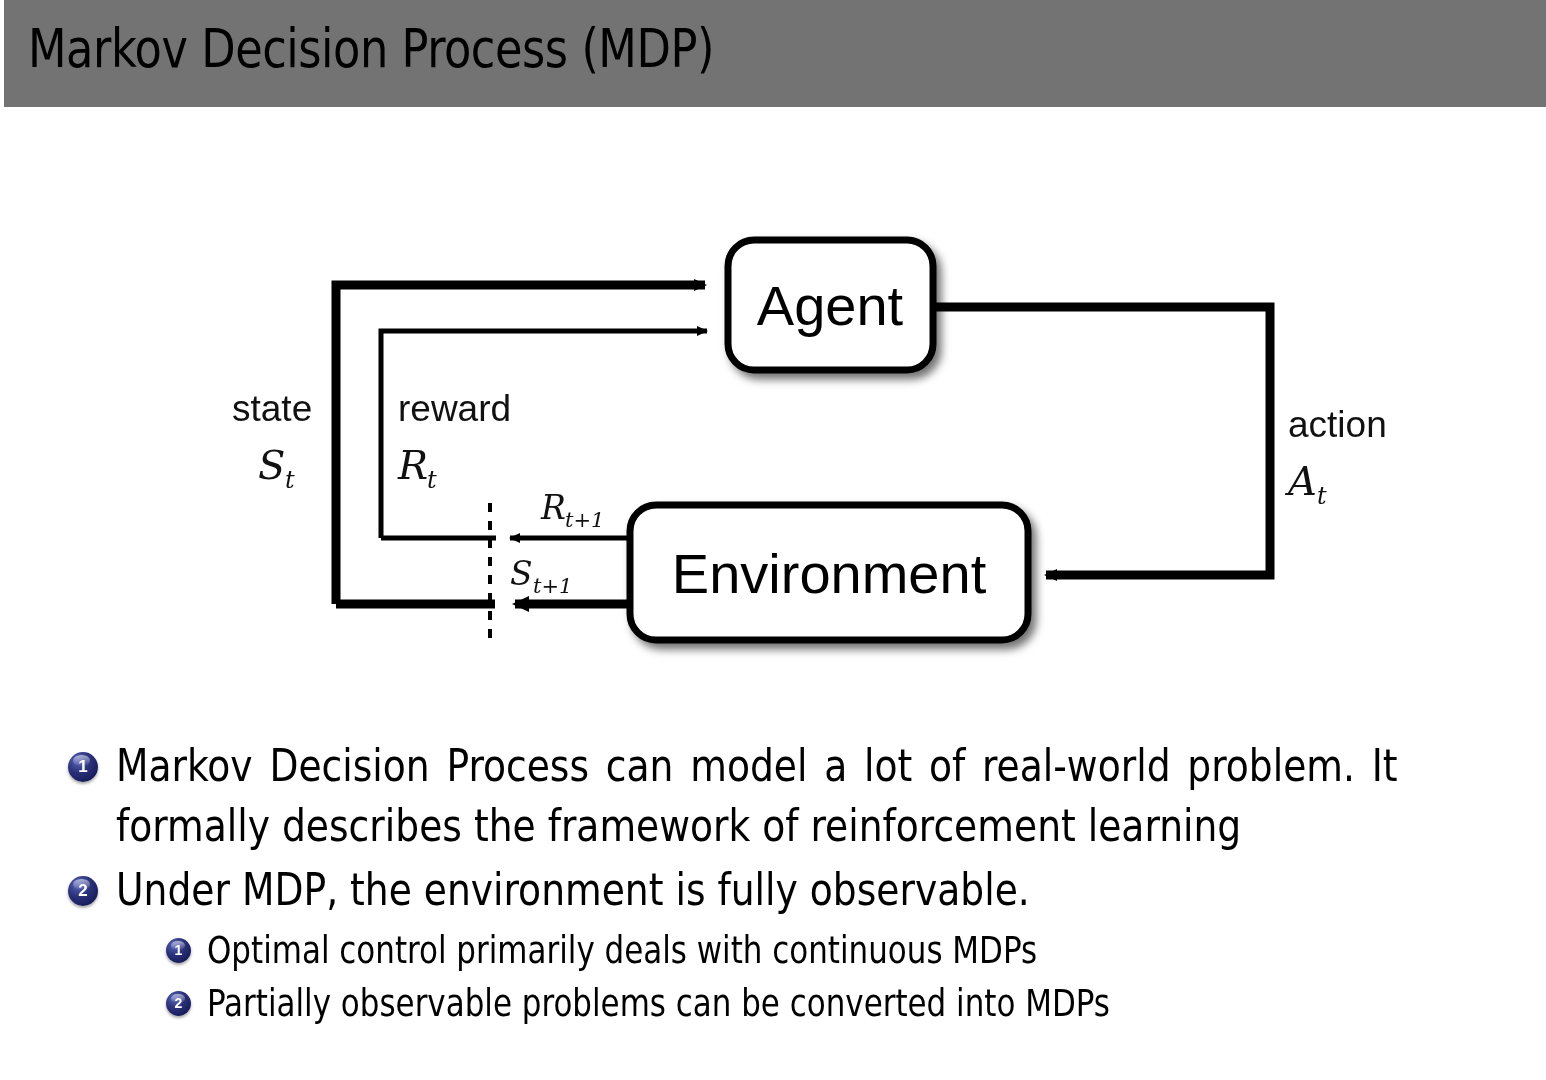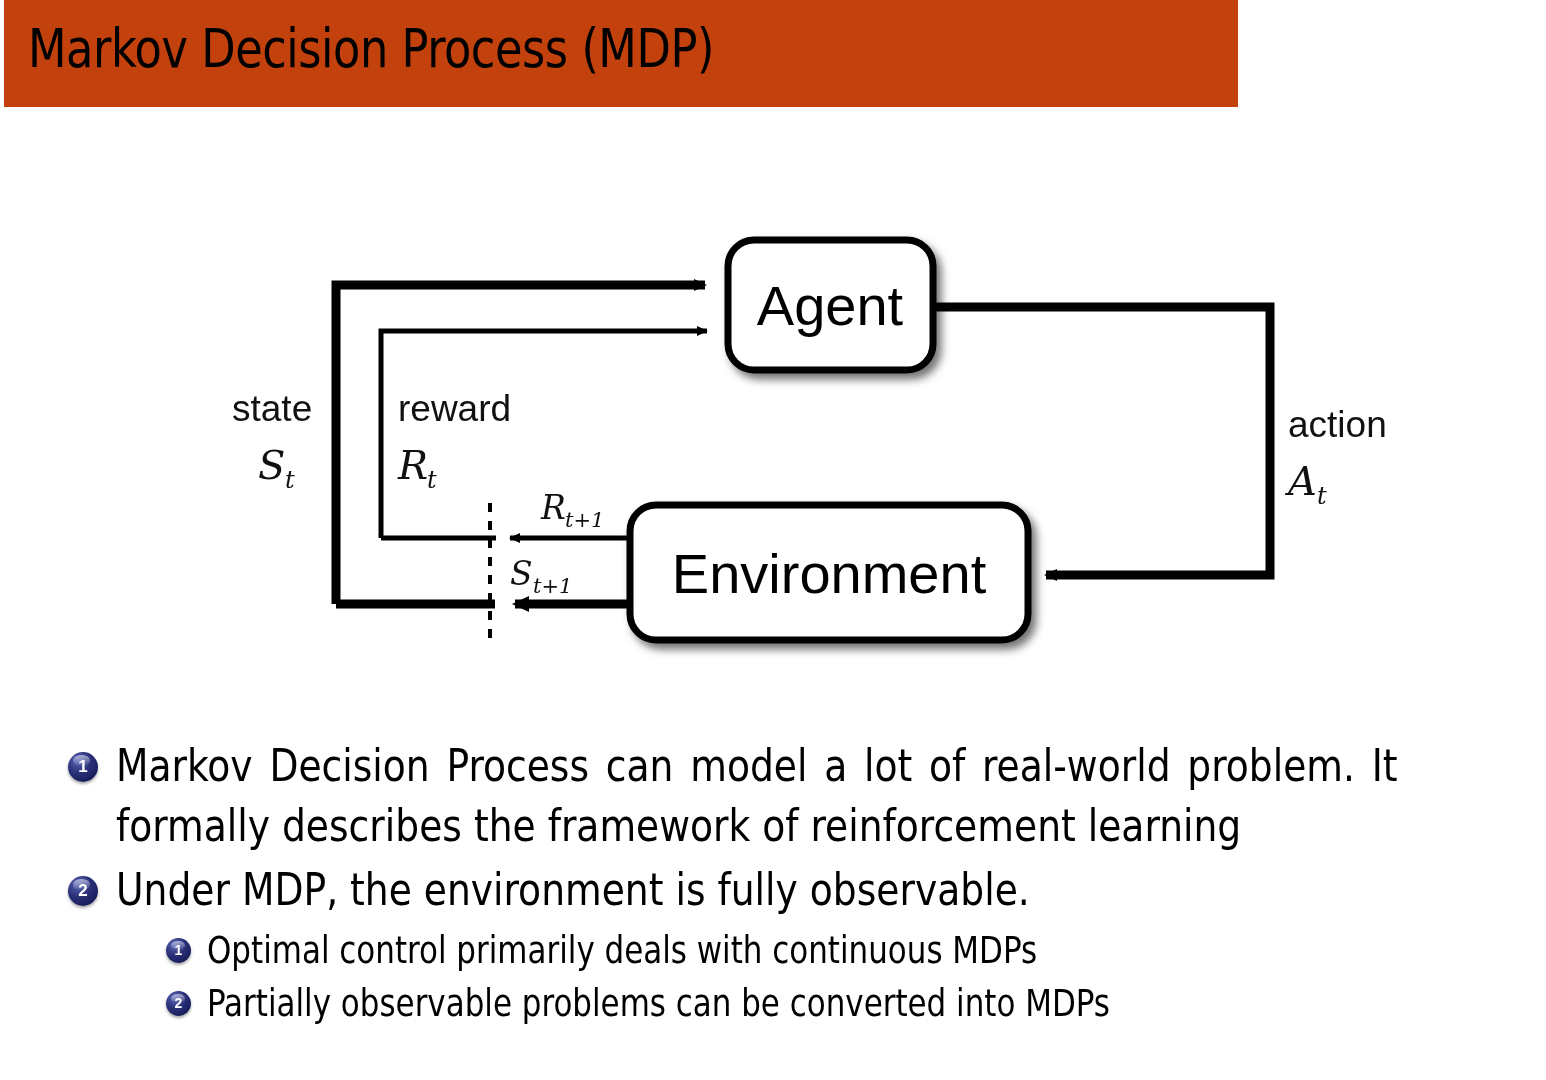--- a/index.html
+++ b/index.html
@@ -12,23 +12,23 @@
     height: 1080px;
     position: relative;
     overflow: hidden;
     font-family: "DejaVu Sans", sans-serif;
   }
 
   
   #slide-header {
     position: absolute;
     left: 0; top: 0;
-    width: 1238px;
+    width: 1546px;
     height: 107px;
-    background: #c2410c;
+    background: #737373;
     box-sizing: border-box;
   }
   #header-left-strip {
     position: absolute;
     left: 0; top: 0;
     width: 4px;
     height: 107px;
     background: #ffffff;
   }
   #slide-title {

